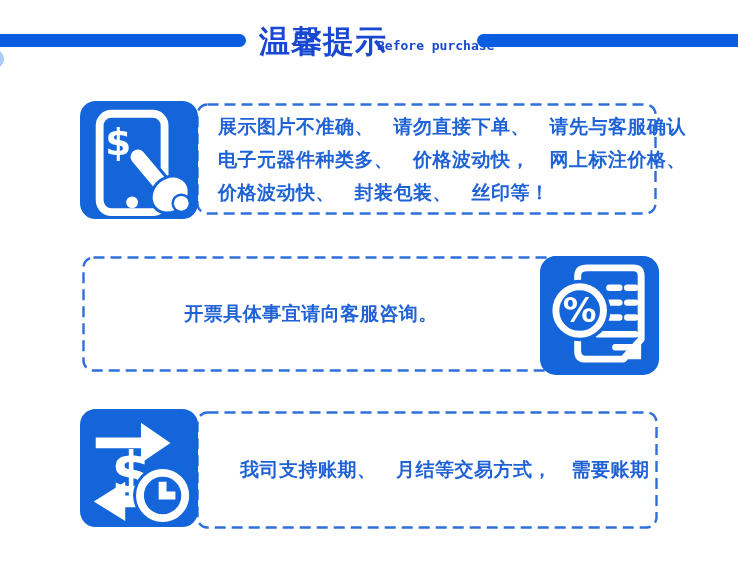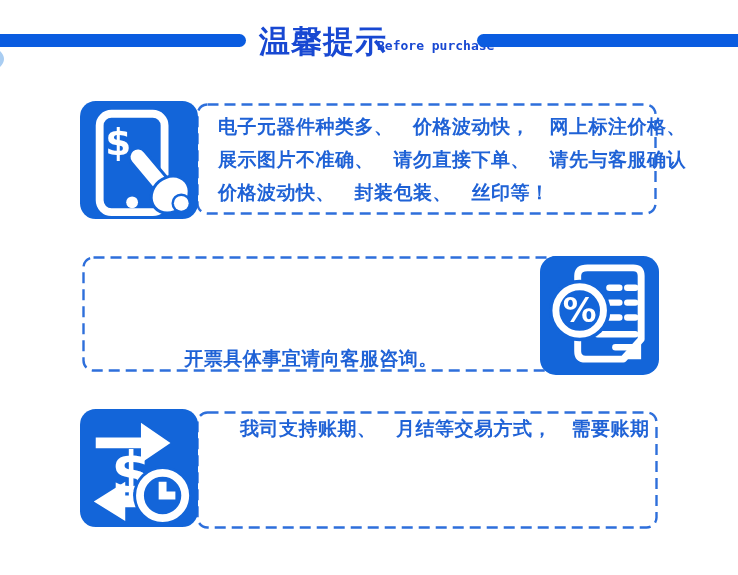--- a/index.html
+++ b/index.html
@@ -42,25 +42,25 @@
     color: #1f62d6; font-weight: bold; font-size: 19px;
     letter-spacing: 0.5px; white-space: nowrap;
   }
   .text-1 {
     left: 218px; top: 103px; height: 112px;
     display: flex; flex-direction: column; justify-content: center;
     line-height: 33px;
   }
   .text-2 {
     left: 82px; top: 256px; width: 458px; height: 116px;
-    display: flex; align-items: flex-end; justify-content: center; font-family: Liberation Mono, monospace;
+    display: flex; align-items: center; justify-content: center; font-family: Liberation Mono, monospace;
   }
   .text-3 {
     left: 240px; top: 411px; height: 118px;
-    display: flex; flex-direction: row; justify-content: center;
+    display: flex; flex-direction: column; justify-content: center;
     line-height: 36px;
   }
 </style>
 </head>
 <body>
 
 <div class="page">
 
   <div>
     <div class="bar bar-left"></div>
@@ -117,22 +117,22 @@
     <rect x="0" y="0" width="120" height="120" rx="16" fill="#1365d9"></rect>
     <path d="M16 29 H62 V14 L92 34.5 L62 55 V40 H16 Z" fill="#ffffff"></path>
     <path d="M96 88 H46 V74 L14 94 L46 114 V100 H96 Z" fill="#ffffff"></path>
     <text x="52" y="84" font-size="58" font-weight="bold" fill="#ffffff" text-anchor="middle" font-family="DejaVu Sans, sans-serif">$</text>
     <circle cx="84" cy="88" r="30" fill="#1365d9"></circle>
     <circle cx="84" cy="88" r="23" fill="#1365d9" stroke="#ffffff" stroke-width="8"></circle>
     <path d="M84 74 V88 H97" stroke="#ffffff" stroke-width="8" fill="none"></path>
   </svg>
 
   <div class="notice-text text-1">
+    <div>展示图片不准确、　请勿直接下单、　请先与客服确认</div>
     <div>电子元器件种类多、　价格波动快，　网上标注价格、</div>
-    <div>展示图片不准确、　请勿直接下单、　请先与客服确认</div>
     <div>价格波动快、　封装包装、　丝印等！</div>
   </div>
 
   <div class="notice-text text-2">
     <div>开票具体事宜请向客服咨询。</div>
   </div>
 
   <div class="notice-text text-3">
     <div>我司支持账期、　月结等交易方式，　需要账期</div>
   </div>

